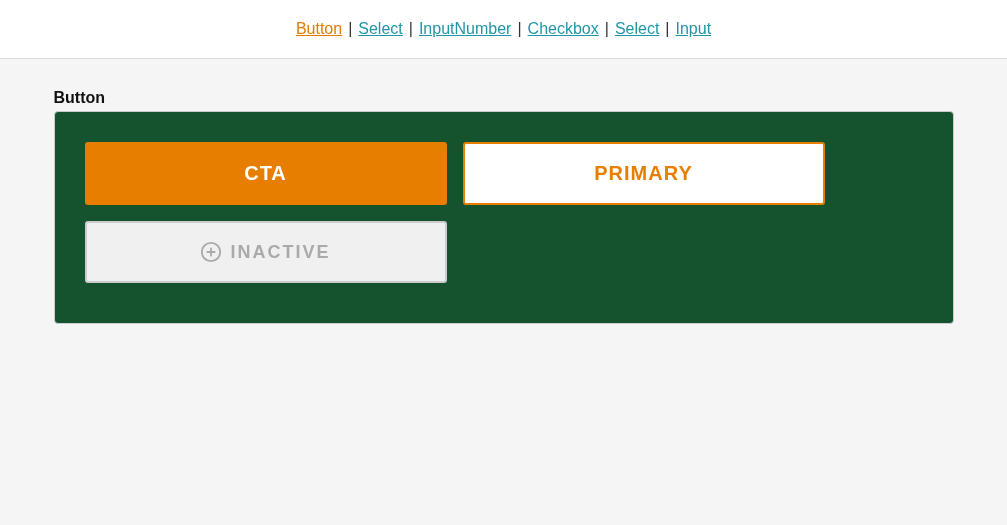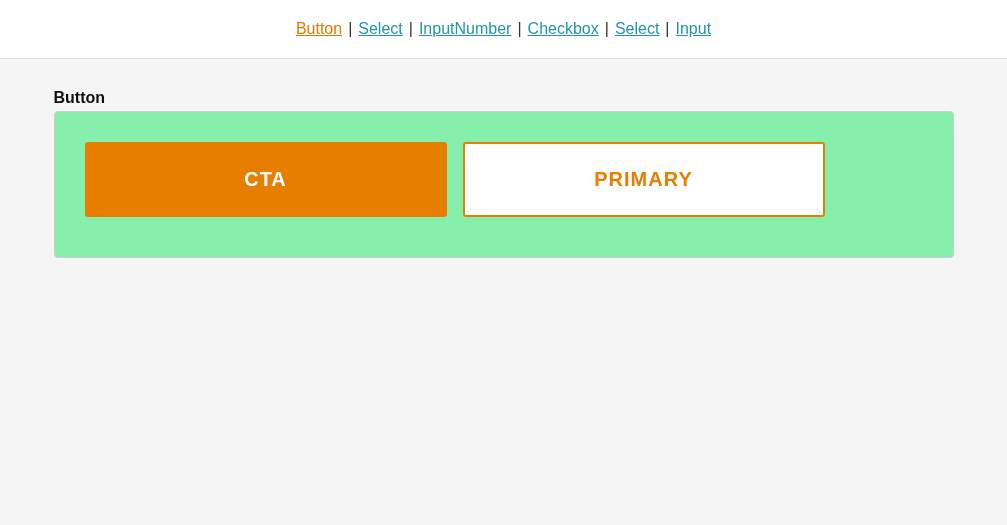--- a/index.html
+++ b/index.html
@@ -52,21 +52,21 @@
     }
 
     .section-title {
       font-weight: bold;
       font-size: 16px;
       color: #111;
       margin-bottom: 0;
     }
 
     .card {
-      background: #86efac;
+      background: #14532d;
       border: 1px solid #ccc;
       border-radius: 4px;
       padding: 30px 30px 40px 30px;
       margin-top: 4px;
     }
 
     .button-grid {
       display: grid;
       grid-template-columns: 1fr 1fr;
       gap: 16px;
@@ -82,21 +82,21 @@
       font-weight: bold;
       letter-spacing: 1px;
       cursor: pointer;
       border-radius: 3px;
     }
 
     .btn-primary {
       background-color: #fff;
       color: #e87e00;
       border: 2px solid #e87e00;
-      padding: 24px 0;
+      padding: 18px 0;
       font-size: 20px;
       font-weight: bold;
       letter-spacing: 1px;
       cursor: pointer;
       border-radius: 3px;
     }
 
     .btn-secondary {
       background-color: #fff;
       color: #555;
@@ -146,15 +146,23 @@
   <span class="nav-separator"> | </span>
   <a class="nav-link">Input</a>
 </div>
 
 <div class="main-content">
   <div class="section-title">Button</div>
   <div class="card">
     <div class="button-grid">
       <button class="btn-cta">CTA</button>
       <button class="btn-primary">PRIMARY</button>
+      <div class="btn-inactive">
+        <svg class="plus-circle-icon" viewBox="0 0 24 24" fill="none" stroke="#aaa" stroke-width="2" stroke-linecap="round" stroke-linejoin="round">
+          <circle cx="12" cy="12" r="10"></circle>
+          <line x1="12" y1="8" x2="12" y2="16"></line>
+          <line x1="8" y1="12" x2="16" y2="12"></line>
+        </svg>
+        <span>INACTIVE</span>
+      </div>
     </div>
   </div>
 </div>
 
 </body></html>

